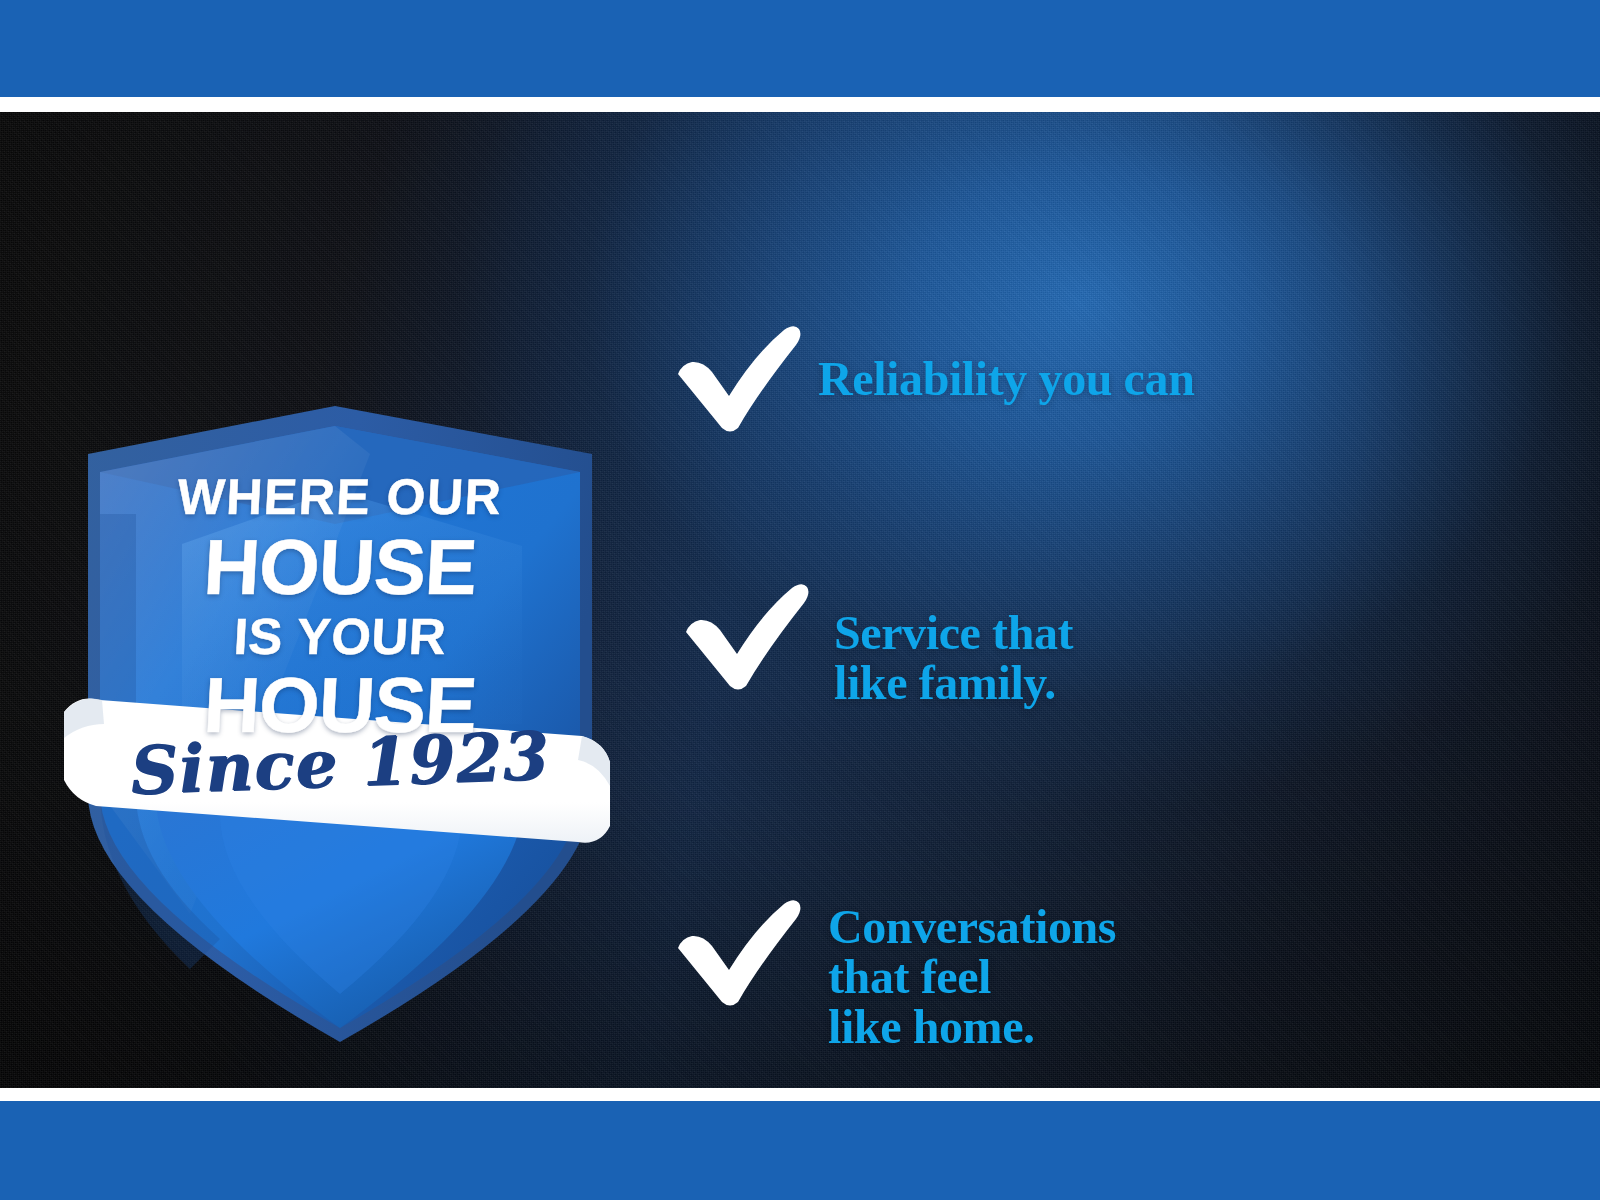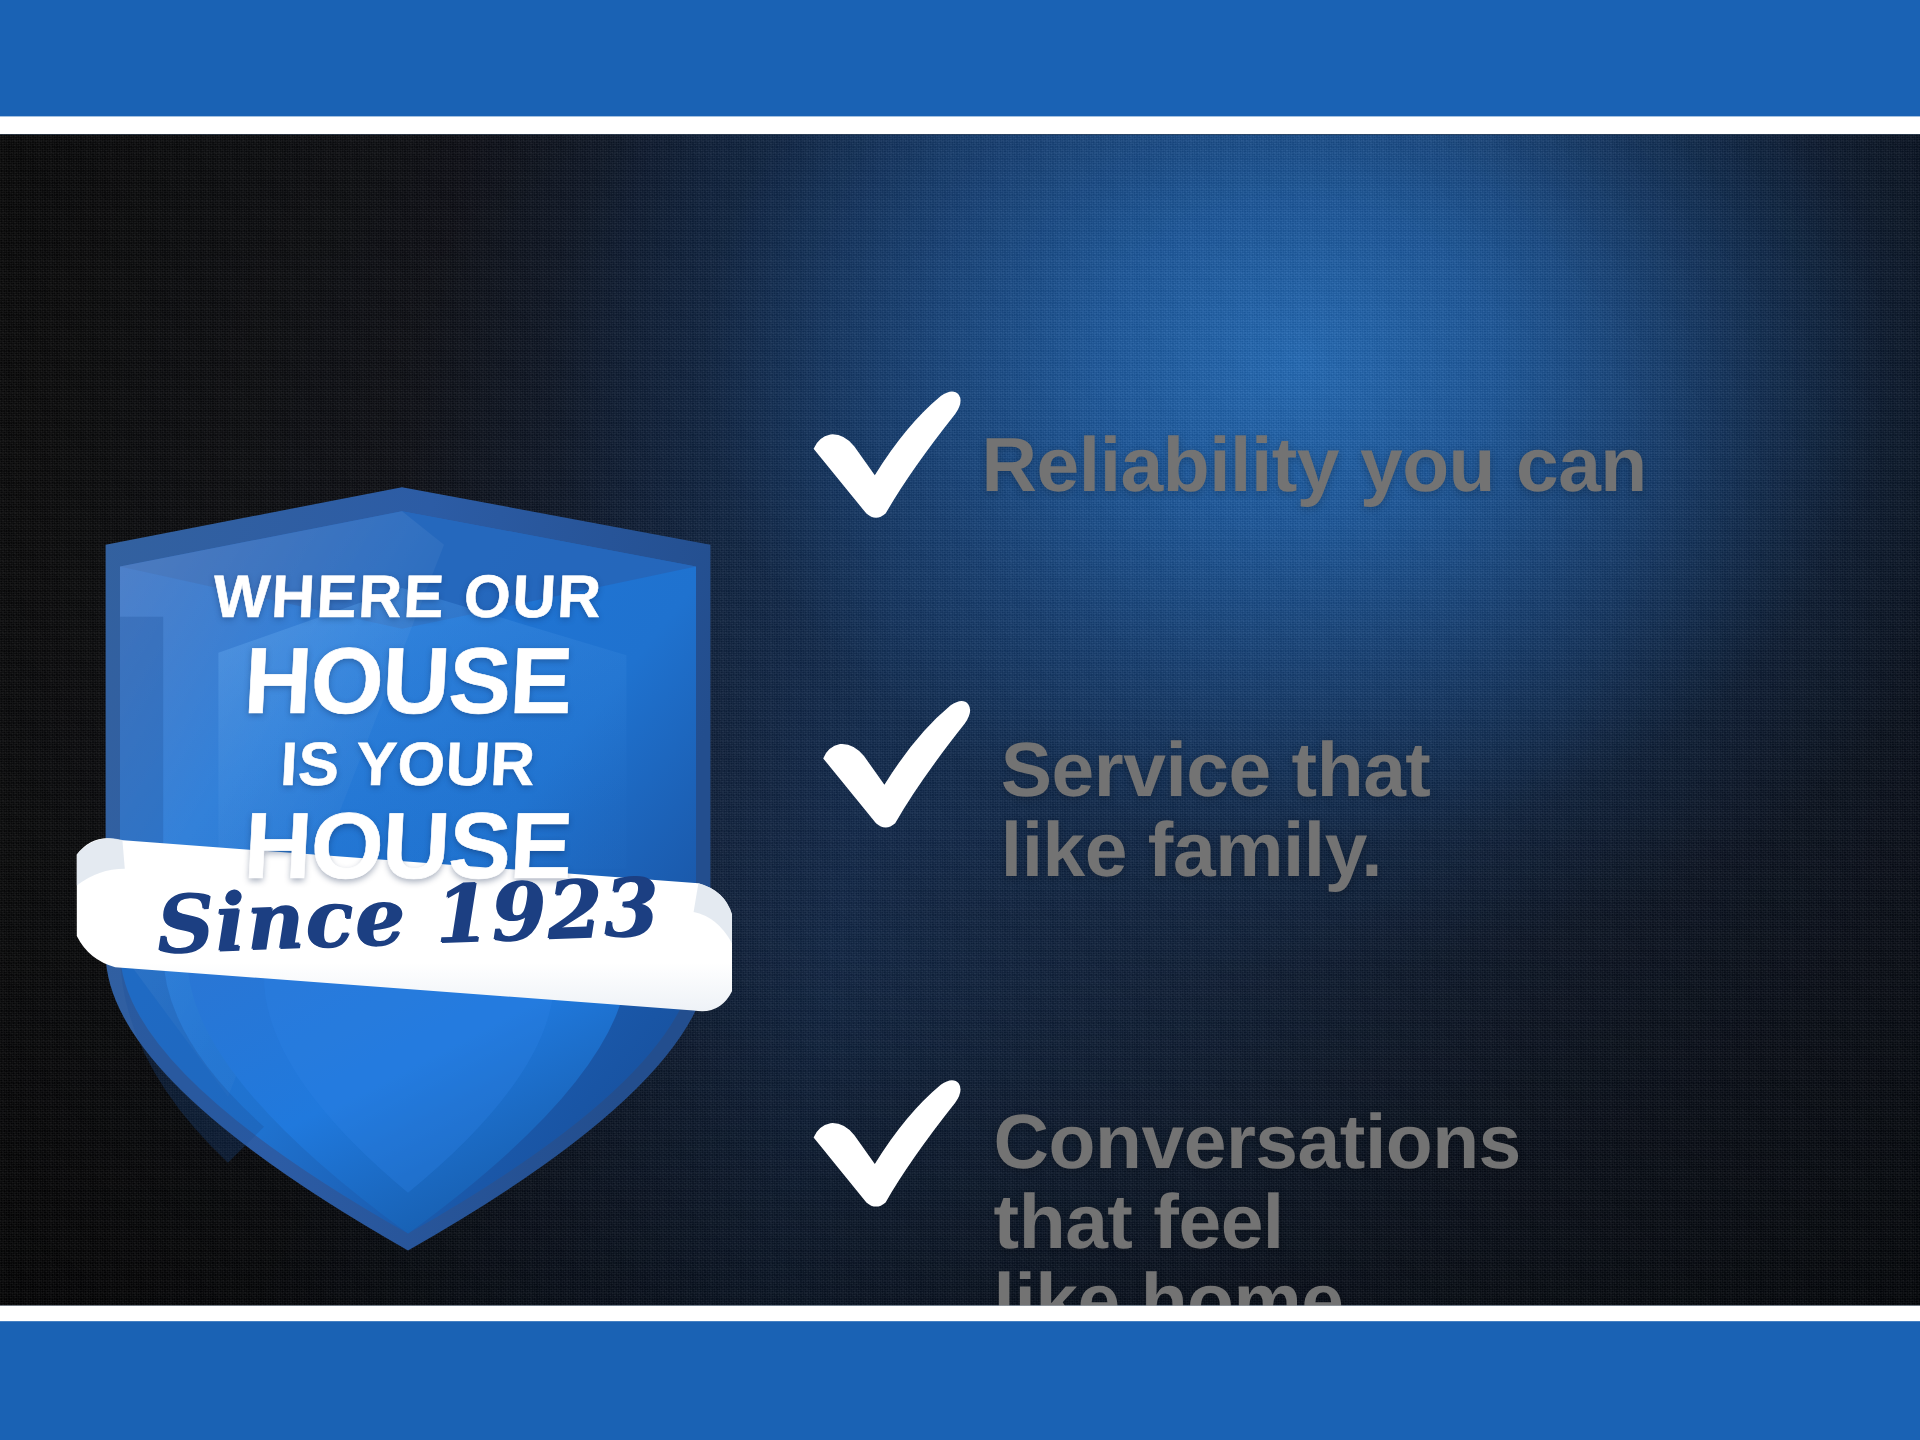--- a/index.html
+++ b/index.html
@@ -153,33 +153,33 @@
   .bullet-3 { top:632px; left:0; }
 
   .check {
     flex:0 0 auto;
     width:132px; height:112px;
     margin-right:14px;
   }
   .check svg { display:block; width:132px; height:112px; }
 
   .blines {
-    color:#737373;
-    font-family:Liberation Sans, sans-serif;
+    color:#0ea5e9;
+    font-family:Liberation Serif, serif;
     font-weight:700;
-    font-size:64px;
+    font-size:48px;
     line-height:1.04;
     letter-spacing:-0.4px;
     white-space:nowrap;
     text-shadow:0 2px 7px rgba(0,0,0,0.22);
   }
   .blines .ln { display:block; }
   .bullet-1 .blines { margin-top:34px; }
   .bullet-2 .blines { margin-top:30px; margin-left:8px; }
-  .bullet-3 .blines { margin-top:24px; margin-left:10px; }
+  .bullet-3 .blines { margin-top:8px; margin-left:10px; }
 </style>
 </head>
 <body>
 
 <div id="stage">
 
   <div class="bar-white top"></div>
 
   <div id="canvas">
     <div id="glow-b"></div>

